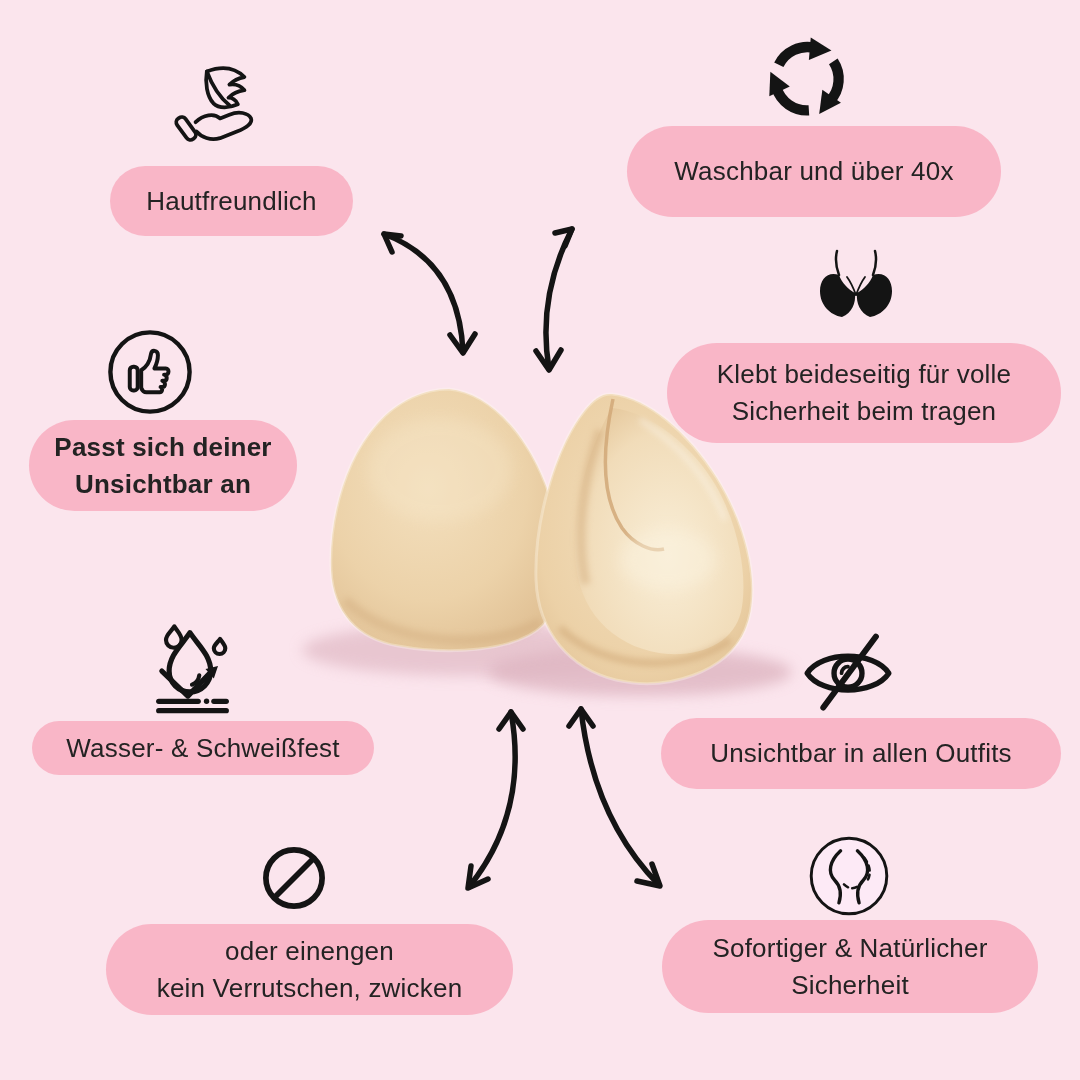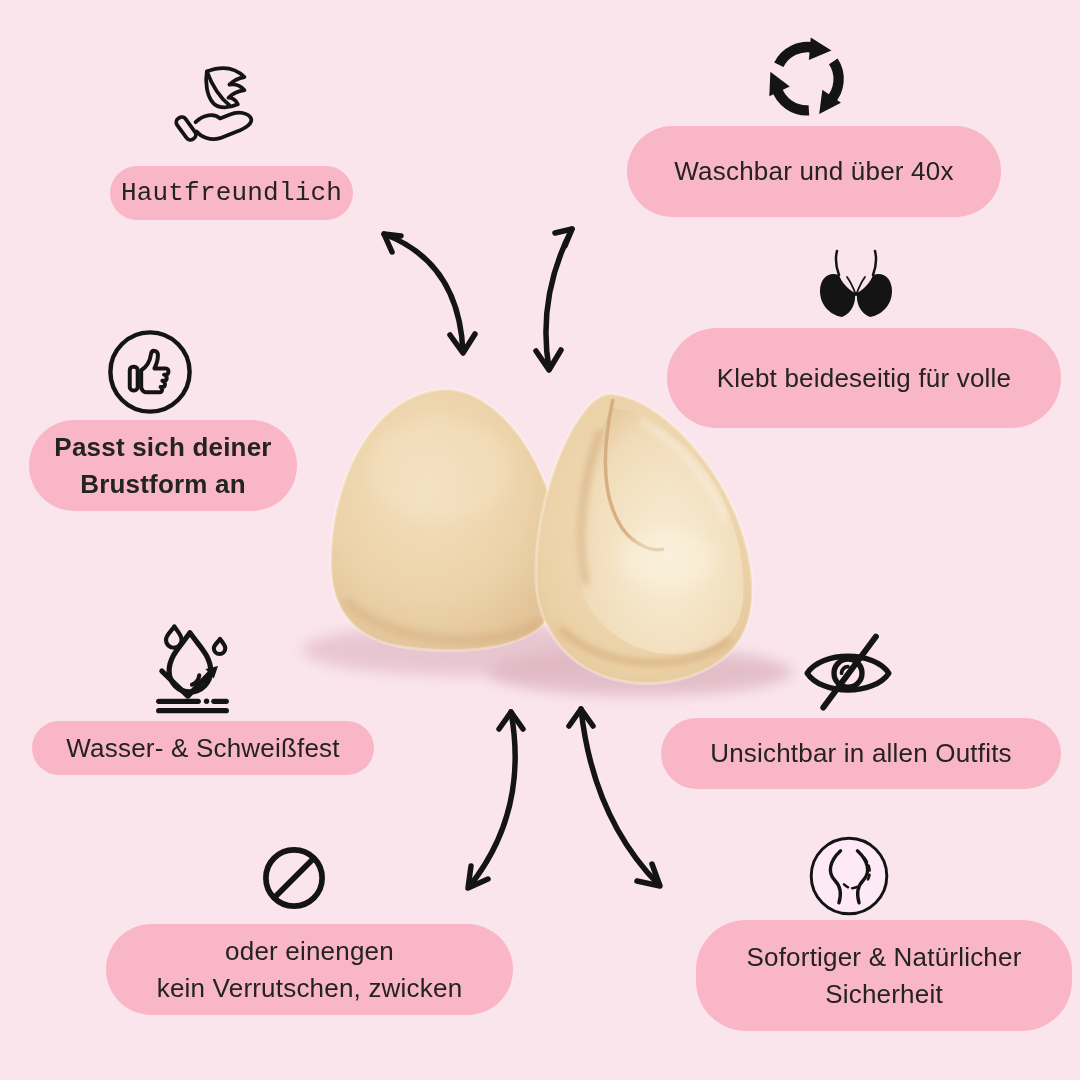--- a/index.html
+++ b/index.html
@@ -14,35 +14,35 @@
   .icon{position:absolute;z-index:2;color:var(--icon,#141414);}
   .icon svg{width:100%;height:100%;display:block;}
   .pill{
     position:absolute;z-index:3;background:var(--pill,#f9b6c7);
     border-radius:50px;display:flex;flex-direction:column;
     justify-content:center;text-align:center;
   }
   .ln{font-size:26px;line-height:37px;white-space:nowrap;color:var(--ink,#232323);letter-spacing:.2px;}
   
   .i0{left:173px;top:60px;width:94px;height:98px;}
-  .p0{left:110px;top:166px;width:243px;height:54px;font-family:Liberation Mono, monospace;}
+  .p0{left:110px;top:166px;width:243px;height:70px;}
   .i1{left:760px;top:28px;width:94px;height:96px;}
   .p1{left:627px;top:126px;width:374px;height:91px;}
   .i2{left:806px;top:248px;width:100px;height:82px;}
-  .p2{left:667px;top:328px;width:394px;height:100px;}
+  .p2{left:667px;top:343px;width:394px;height:100px;}
   .i3{left:106px;top:328px;width:88px;height:88px;}
   .p3{left:29px;top:420px;width:268px;height:91px;font-weight:bold;}
   .i4{left:140px;top:616px;width:104px;height:104px;}
   .p4{left:32px;top:721px;width:342px;height:54px;}
   .i5{left:794px;top:628px;width:108px;height:86px;}
   .p5{left:661px;top:718px;width:400px;height:71px;}
   .i6{left:256px;top:840px;width:76px;height:76px;}
   .p6{left:106px;top:924px;width:407px;height:91px;}
   .i7{left:807px;top:834px;width:84px;height:84px;}
-  .p7{left:696px;top:920px;width:376px;height:111px;}
+  .p7{left:662px;top:920px;width:376px;height:93px;}
 </style>
 </head>
 <body>
 
 <div class="canvas">
 
   <svg class="scene" width="1080" height="1080" viewBox="0 0 1080 1080">
     <defs>
       <radialGradient id="gL" cx="0.42" cy="0.38" r="0.78">
         <stop offset="0" stop-color="#f3dfbd"></stop>
@@ -171,34 +171,35 @@
           <path d="M 50 46 C 53 38 56 32 59 28" stroke-width="1.8"></path>
         </g>
         <g fill="currentColor" stroke="none">
           <path d="M 33 26 C 22 22 14 30 14 42 C 14 56 24 66 36 68 C 46 64 50 54 49 44 C 42 40 36 34 33 26 Z"></path>
           <path d="M 67 26 C 78 22 86 30 86 42 C 86 56 76 66 64 68 C 54 64 50 54 51 44 C 58 40 64 34 67 26 Z"></path>
         </g>
       </svg>
     </div>
     <div class="pill p2">
       <div class="ln">Klebt beideseitig für volle</div>
+      <div class="ln">Sicherheit beim tragen</div>
     </div>
   </div>
 
   <div class="feature">
     <div class="icon i3">
       <svg viewBox="0 0 100 100" fill="none" stroke="currentColor" stroke-linecap="round" stroke-linejoin="round">
         <circle cx="50" cy="50" r="45" stroke-width="5"></circle>
         <rect x="27" y="44" width="9" height="27" rx="4" stroke-width="4.5"></rect>
         <path stroke-width="4.5" d="M 40 68 L 40 48 C 46 44 50 38 51 30 C 52 24 59 25 59 31 C 59 37 57 42 55 46 L 68 46 C 72 46 72 53 68 53 L 66 53 C 70 54 70 60 66 60 L 64 60 C 68 61 68 67 64 67 L 62 67 C 65 68 64 73 61 73 L 46 73 C 43 73 41 71 40 68 Z"></path>
       </svg>
     </div>
     <div class="pill p3">
       <div class="ln">Passt sich deiner</div>
-      <div class="ln">Brustform an</div>
+      <div class="ln">Unsichtbar an</div>
     </div>
   </div>
 
   <div class="feature">
     <div class="icon i4">
       <svg viewBox="0 0 100 100" fill="none" stroke="currentColor" stroke-linecap="round" stroke-linejoin="round">
         <path stroke-width="4" d="M 33 10 C 36 15 40 18 40 23 A 7.5 7.5 0 0 1 25 23 C 25 18 30 15 33 10 Z"></path>
         <path stroke-width="5" d="M 48 16 C 56 28 68 38 68 53 A 20 20 0 0 1 28 53 C 28 38 40 28 48 16 Z" fill="none"></path>
         <path stroke-width="4" d="M 57 57 A 11 11 0 0 1 50 66"></path>
         <path stroke-width="4" d="M 77 22 C 79 25 82 28 82 31 A 5.5 5.5 0 0 1 71 31 C 71 28 75 25 77 22 Z"></path>

